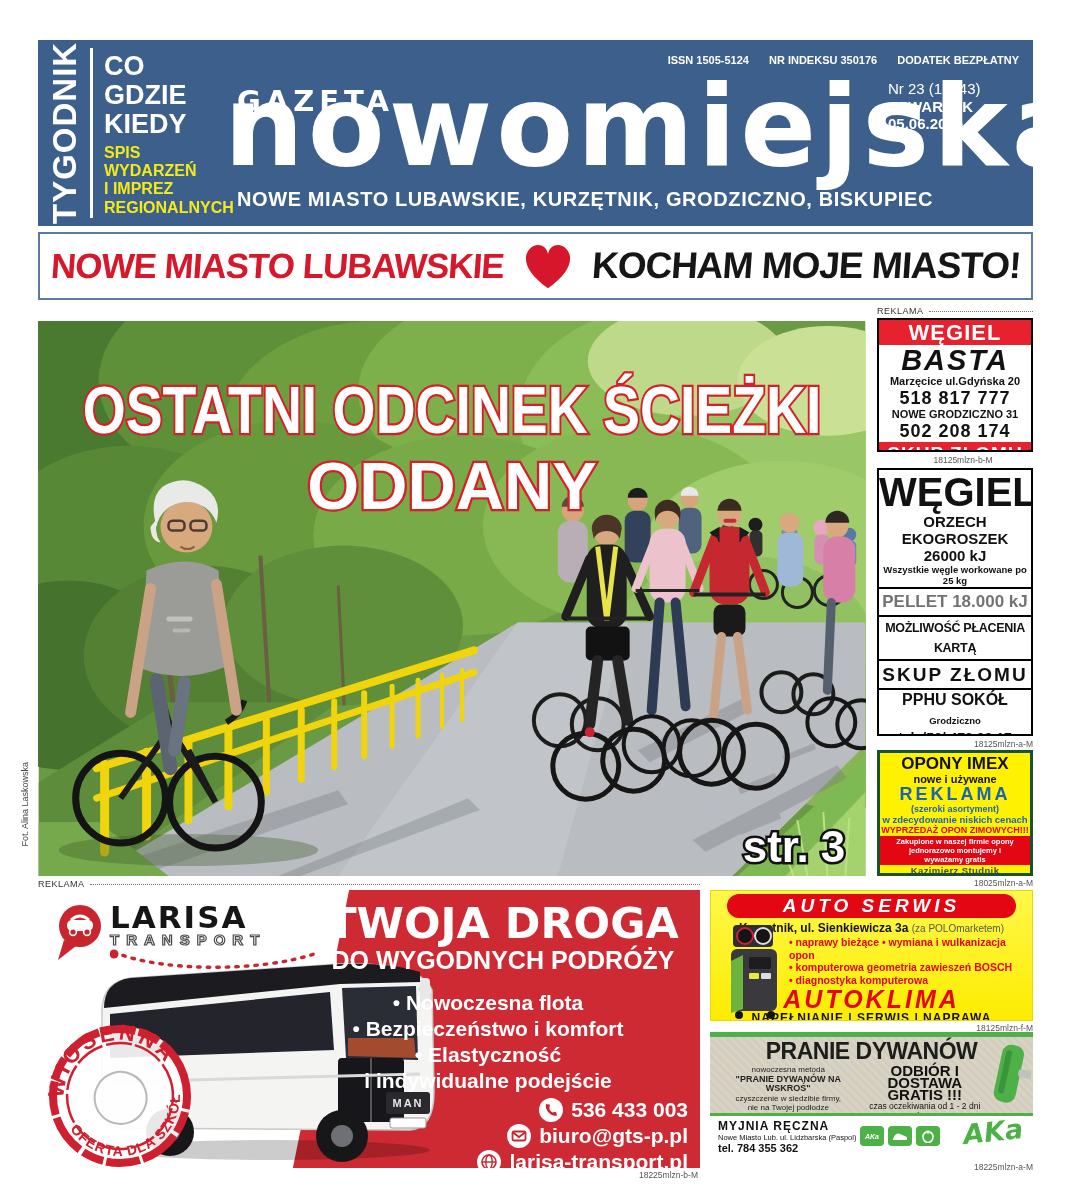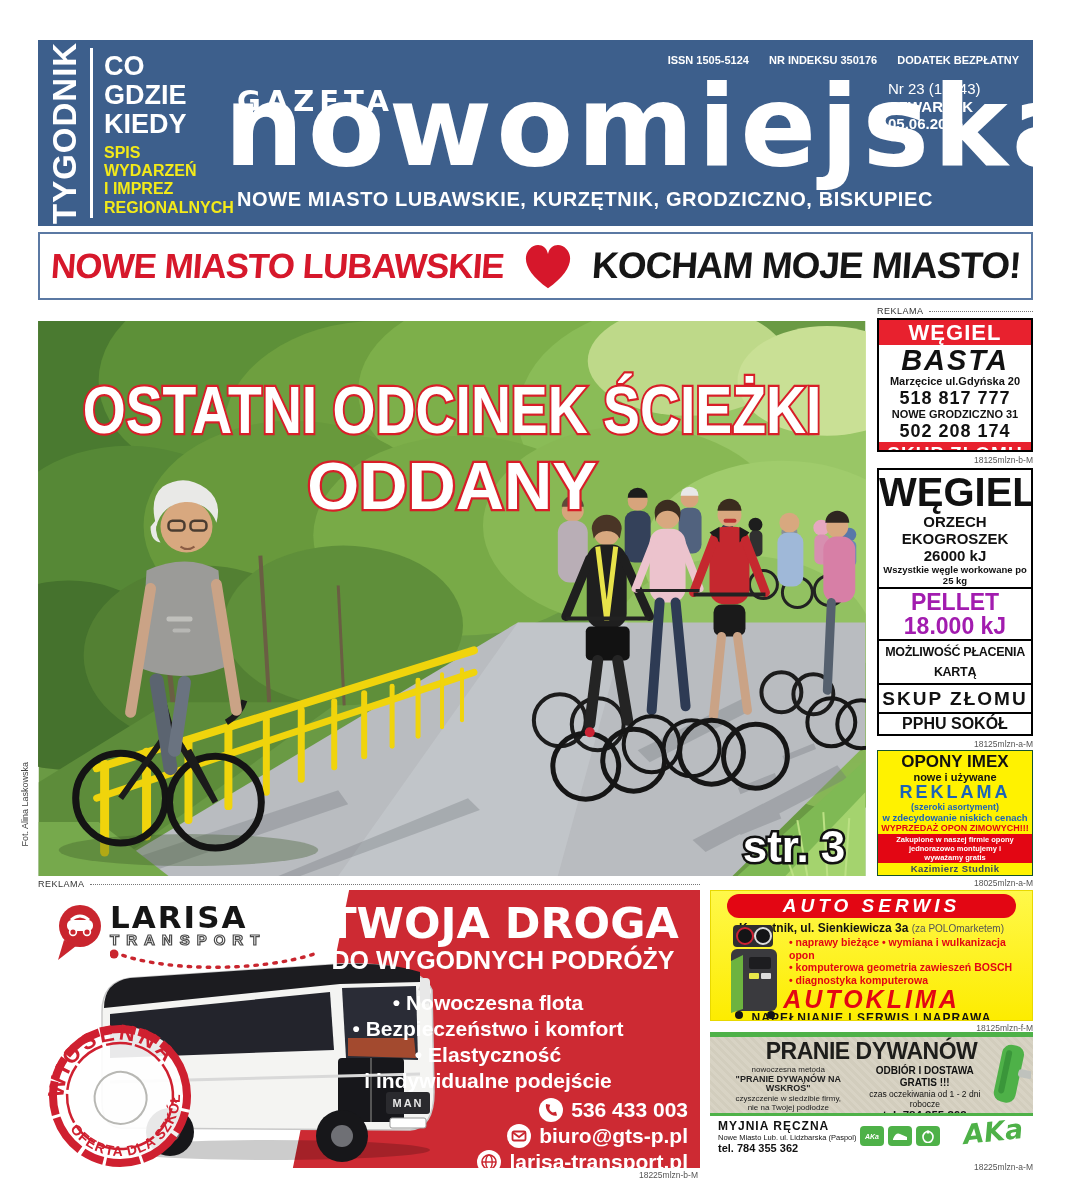--- a/index.html
+++ b/index.html
@@ -47,28 +47,28 @@
   .basta-brand{font-size:29px;font-weight:bold;font-style:italic;letter-spacing:2px;line-height:30px;color:#111;}
   .basta-a{font-size:11px;font-weight:bold;line-height:13px;color:#111;}
   .basta-t{font-size:18px;font-weight:bold;letter-spacing:1px;line-height:20px;color:#111;}
   .basta-band2{font-size:19px;letter-spacing:1px;line-height:24px;height:24px;margin-top:1px;}
 
   .ad-sokol{left:877px;top:468px;width:156px;height:268px;border:2px solid #000;text-align:center;color:#111;overflow:hidden;}
   .sok-sec{border-bottom:2px solid #000;padding:1px 0;}
   .sok-title{font-size:40px;font-weight:bold;line-height:42px;}
   .sok-prod{font-size:15px;font-weight:bold;line-height:17px;}
   .sok-note{font-size:9.5px;font-weight:bold;line-height:11px;}
-  .sok-pellet{font-size:23px;font-weight:bold;color:#a21caf;line-height:24px;}
+  .sok-pellet{font-size:17px;font-weight:bold;color:#737373;line-height:24px;}
   .sok-card{font-size:12.5px;font-weight:bold;line-height:20px;letter-spacing:-0.3px;}
   .sok-skup{font-size:19px;font-weight:bold;letter-spacing:2px;line-height:25px;}
   .sok-co{font-size:16px;font-weight:bold;line-height:19px;}
   .sok-city{font-size:9.5px;font-weight:bold;}
   .sok-tel{font-size:14px;font-weight:bold;line-height:17px;}
 
-  .ad-opony{left:877px;top:750px;width:156px;height:126px;border:1px solid #14532d;background:#fff200;
+  .ad-opony{left:877px;top:750px;width:156px;height:126px;border:3px solid #14532d;background:#fff200;
     text-align:center;overflow:hidden;}
   .op-title{font-size:17px;font-weight:bold;color:#111;line-height:19px;margin-top:1px;}
   .op-sub{font-size:11px;font-weight:bold;color:#111;line-height:12px;}
   .op-letnie{font-size:18px;font-weight:bold;color:#1c63b7;letter-spacing:3px;line-height:19px;}
   .op-as{font-size:9px;font-weight:bold;color:#1c63b7;line-height:10px;}
   .op-cen{font-size:9.5px;font-weight:bold;color:#1c63b7;line-height:11px;}
   .op-wyp{font-size:9px;font-weight:bold;color:#e30613;line-height:10px;}
   .op-band{background:#e30613;color:#fff;font-size:7.5px;font-weight:bold;line-height:1.2;padding:1px 12px;margin:1px 0;}
   .op-name{font-size:9.5px;font-weight:bold;color:#3a4a5a;line-height:10.5px;letter-spacing:0.4px;}
 
@@ -106,36 +106,36 @@
   .ad-pranie{left:710px;top:1032px;width:323px;height:128px;background:#fff;overflow:hidden;}
   .pr-greenbar{position:absolute;left:0;top:0;width:100%;height:5px;background:#4eb148;}
   .pr-panel{position:absolute;left:0;top:5px;width:100%;height:76px;
     background:repeating-linear-gradient(45deg,#d8d3c4 0 3px,#d2cdbd 3px 6px);}
   .pr-title{text-align:center;font-size:23px;font-weight:bold;color:#1d1d1b;line-height:25px;margin-top:2px;
     letter-spacing:-0.5px;}
   .pr-cols{display:flex;justify-content:space-between;padding:1px 40px 0 10px;}
   .pr-l{width:140px;text-align:center;color:#222;font-size:8px;line-height:9.5px;}
   .pr-l b{font-size:9px;}
   .pr-r{width:140px;text-align:center;color:#111;}
-  .pr-r1{font-size:10px;font-weight:bold;line-height:12px;}
+  .pr-r1{font-size:15px;font-weight:bold;line-height:12px;}
   .pr-r3{font-size:8.5px;line-height:10px;}
   .pr-r4{font-size:11.5px;font-weight:bold;line-height:13px;}
   .pr-div{position:absolute;left:0;top:81px;width:100%;height:3px;background:#4eb148;}
   .pr-bottom{position:absolute;left:0;top:84px;width:100%;height:44px;background:#fff;}
   .pr-myjnia{position:absolute;left:8px;top:4px;text-align:left;color:#111;}
   .pr-m1{font-size:12px;font-weight:bold;letter-spacing:1px;line-height:13px;}
   .pr-m2{font-size:7.5px;line-height:9px;}
   .pr-m3{font-size:11px;font-weight:bold;line-height:12px;}
   .pr-icons{position:absolute;left:150px;top:10px;display:flex;gap:4px;}
   .pr-ic{width:24px;height:20px;background:#4eb148;border-radius:4px;color:#fff;font-size:7px;font-weight:bold;
     font-style:italic;display:flex;align-items:center;justify-content:center;}
   .pr-aka{position:absolute;right:10px;top:0px;color:#4eb148;font-size:27px;font-weight:bold;font-style:italic;
     transform:rotate(-6deg);font-family:"DejaVu Sans",sans-serif;}
 
-  .cap-basta{left:893px;top:455px;width:140px;}
+  .cap-basta{left:893px;top:455px;width:140px;text-align:center;}
   .cap-sokol{left:893px;top:739px;width:140px;}
   .cap-opony{left:893px;top:878px;width:140px;}
   .cap-auto{left:893px;top:1023px;width:140px;}
   .cap-pranie{left:893px;top:1162px;width:140px;}
   .cap-larisa{left:548px;top:1170px;width:150px;}
 </style>
 </head>
 <body>
 
 <div class="page">

